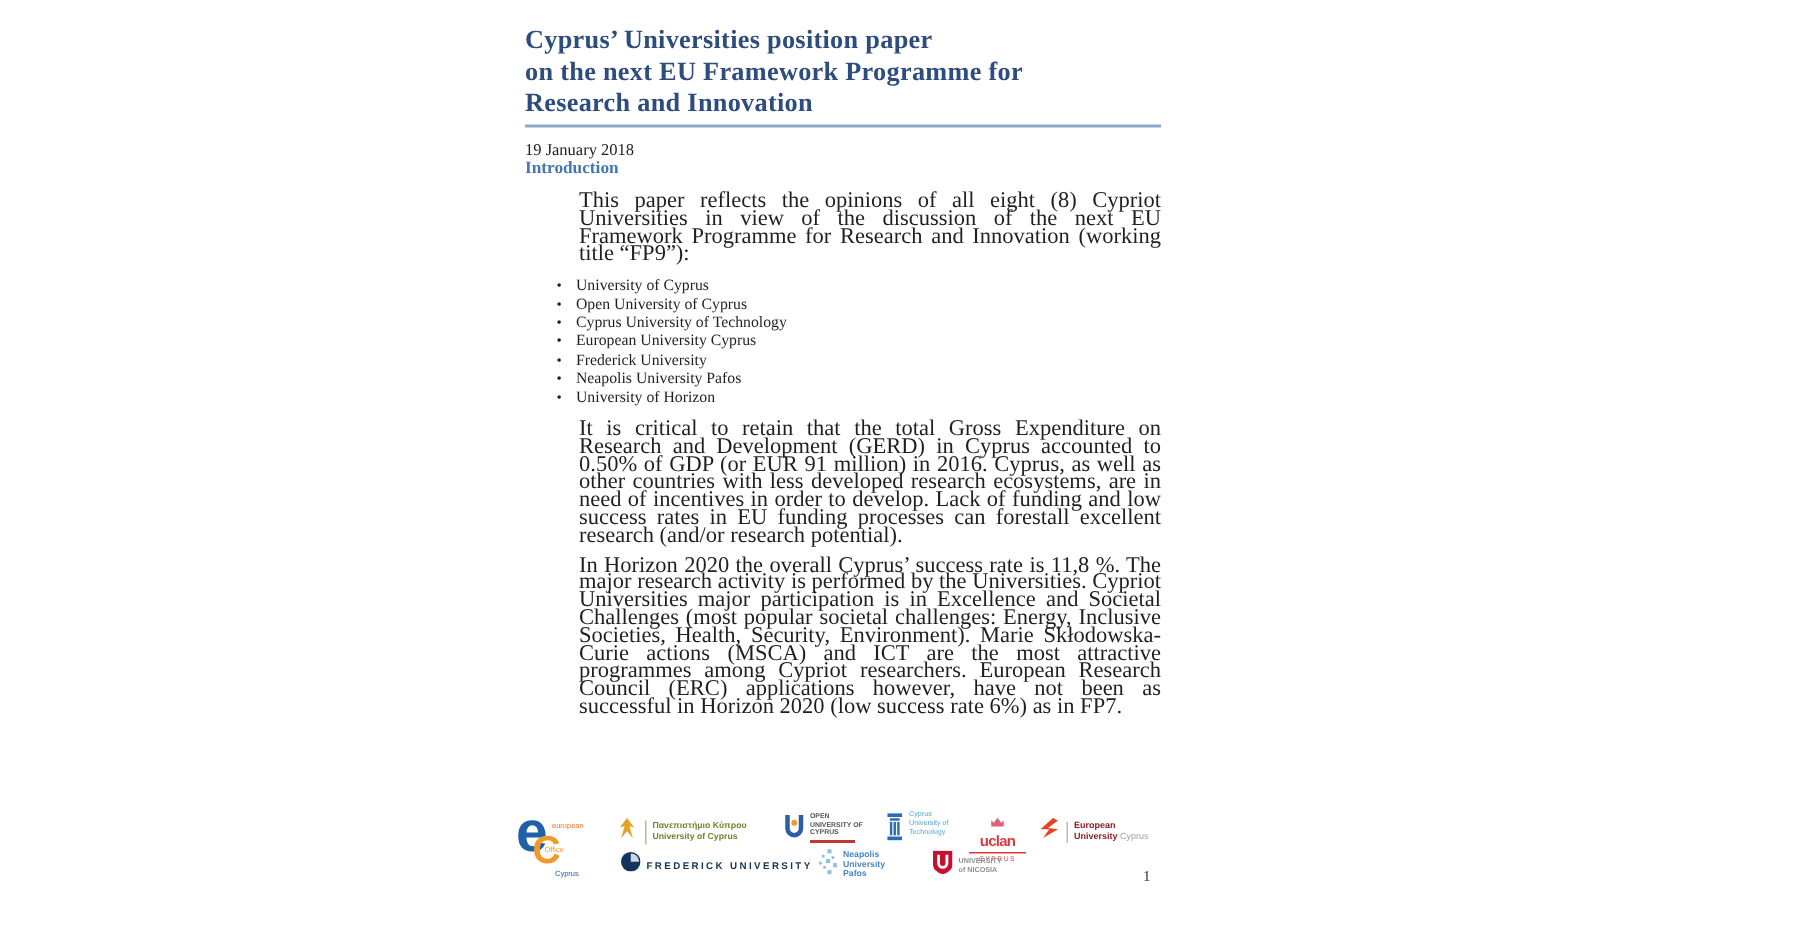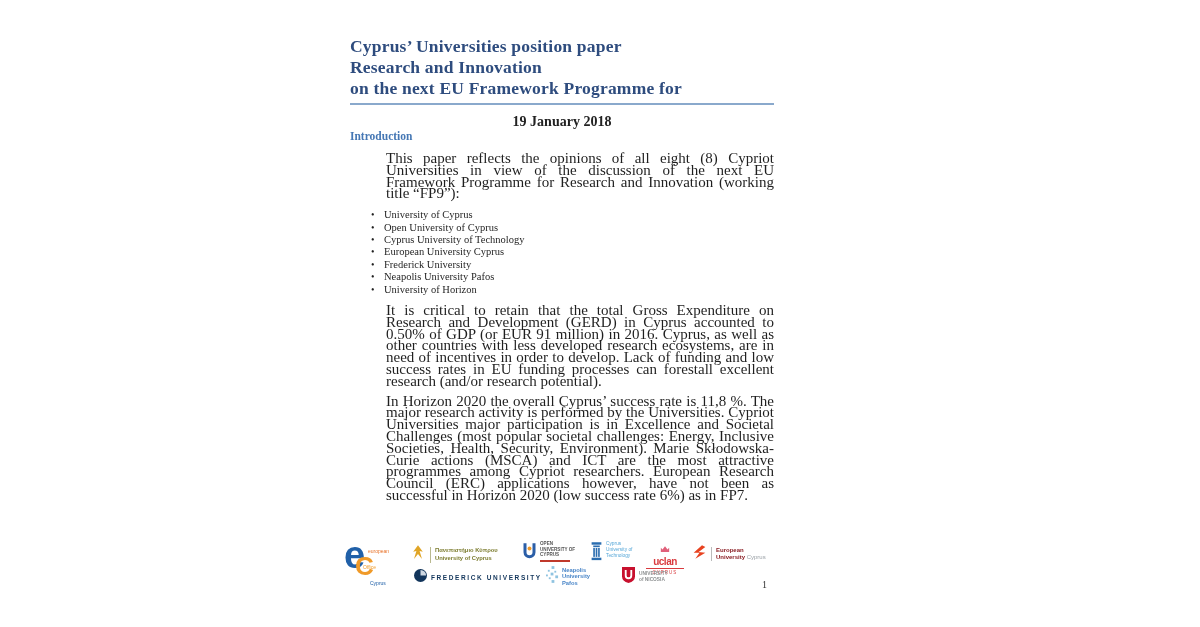--- a/index.html
+++ b/index.html
@@ -1,23 +1,23 @@
 <!DOCTYPE html>
 <html><head>
 <meta charset="utf-8">
 <style>
   * { margin:0; padding:0; box-sizing:border-box; }
   html,body { width:1200px; height:627px; background:#ffffff; overflow:hidden;
               font-family:"Liberation Serif", serif; }
   .page { position:absolute; left:350px; top:0; width:424px; height:627px; background:#fff; }
 
-  .title { padding-top:36px; font-size:17.5px; line-height:21px; font-weight:bold;
+  .title { padding-top:16px; font-size:17.5px; line-height:21px; font-weight:bold;
            color:#2e4c7e; letter-spacing:.2px; }
   .rule  { margin-top:4px; border:0; border-top:2px solid #8aa9cc; width:100%; }
-  .date  { margin-top:9px; font-size:14px; color:#222; text-align:center; font-weight:bold; }
+  .date  { margin-top:9px; font-size:11px; color:#222; text-align:left; font-weight:normal; }
 
   .intro-heading { font-size:11.5px; font-weight:bold; color:#4577b4; }
 
   .body-text { font-size:15px; line-height:11.8px; color:#1f1f1f; text-align:justify;margin-left:36px; }
   p.body-text { margin-top:11px; }
   #para3 { margin-top:9px; }
   #para4 { margin-top:8px; }
 
   ul.uni-list { margin-top:9px; padding-left:34px; list-style:none; }
   ul.uni-list li { font-size:10.5px; line-height:12.4px; color:#1f1f1f; position:relative; }
@@ -75,22 +75,22 @@
 
   .page-number { position:absolute; left:412px; top:579px; font-size:10px; color:#333; }
 </style>
 </head>
 <body>
 
 <div class="page">
 
   <div class="title">
     <div>Cyprus’ Universities position paper</div>
+    <div>on the next EU Framework Programme for</div>
     <div>Research and Innovation</div>
-    <div>on the next EU Framework Programme for</div>
   </div>
 
   <hr class="rule">
 
   <div class="date">19 January 2018</div>
 
   <div class="intro-heading">Introduction</div>
 
   <p class="body-text" id="para1">This paper reflects the opinions of all eight (8) Cypriot Universities in view of the discussion of the next EU Framework Programme for Research and Innovation (working title “FP9”):</p>
 

